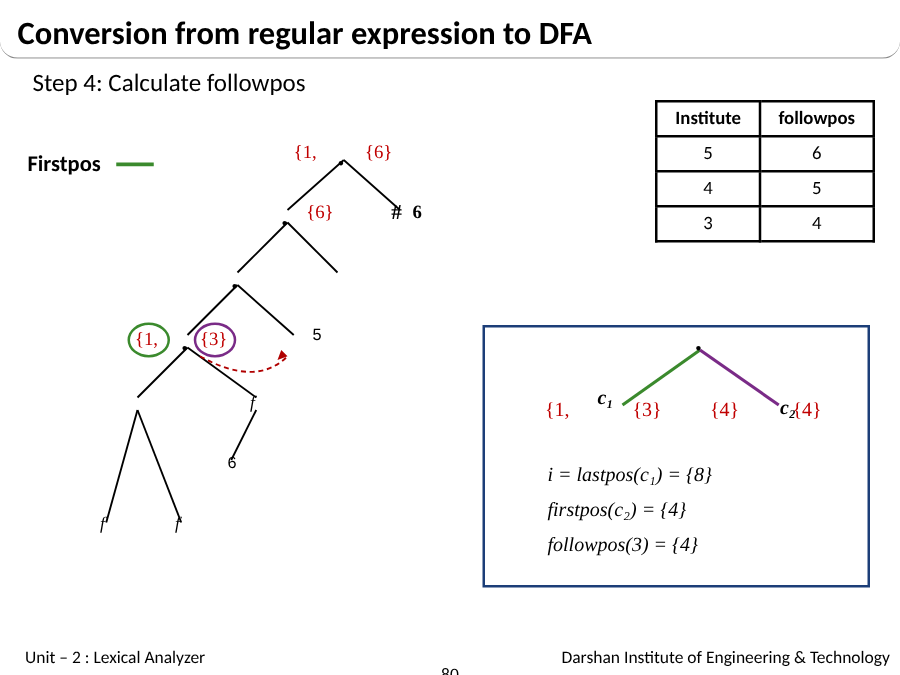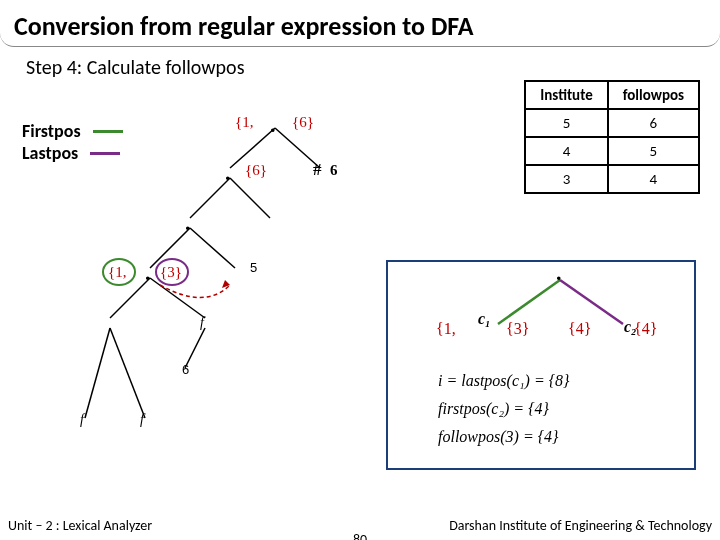--- a/index.html
+++ b/index.html
@@ -113,44 +113,40 @@
     bottom: 0;
     left: 0;
     width: 100%;
     height: 30px;
     background: #fff;
     border-top: 0;
     display: flex;
     align-items: center;
     font-size: 14px;
   }
-  .footer .unit { flex: 0 0 auto; padding-left: 8px; }
+  .footer .unit { flex: 0 0 auto; padding-left: 20px; }
   .footer .pagenum { width: 60px; text-align: center; position: absolute; left: 50%; transform: translateX(-50%); margin-top: 29px; }
   .footer .inst { margin-left: auto; padding-right: 8px; }
 
   svg.tree-svg, svg.mini-svg {
     position: absolute;
     left: 0; top: 0;
     pointer-events: none;
   }
 </style>
 </head>
 <body>
 
 <div class="title">Conversion from regular expression to DFA</div>
 <div class="step">Step 4: Calculate followpos</div>
 
 <div class="legend">
   <div class="legend-row">
     <span style="font-weight:bold">Firstpos</span>
     <span class="legend-line legend-green"></span>
-  </div>
-  <div class="legend-row">
-    <span style="font-weight:bold">Lastpos</span>
-    <span class="legend-line legend-purple"></span>
   </div>
 </div>
 
 <table class="fp-table">
   <tbody>
       <tr>
     <th>Institute</th>
     <th>followpos</th>
   </tr>
   <tr>

